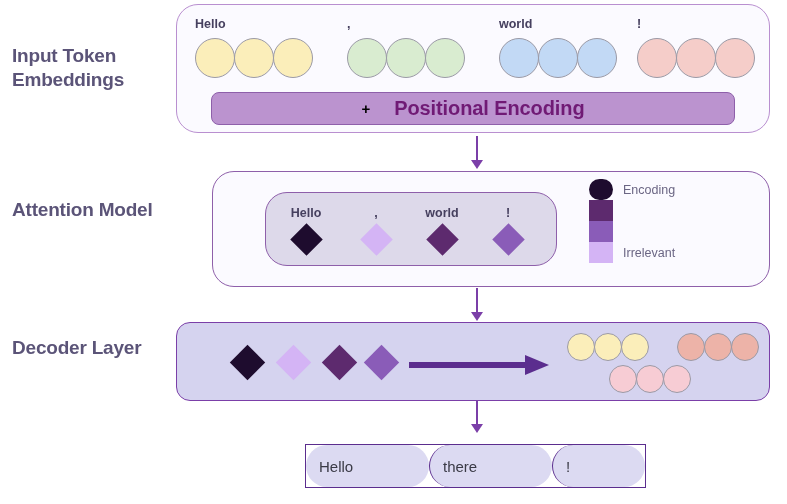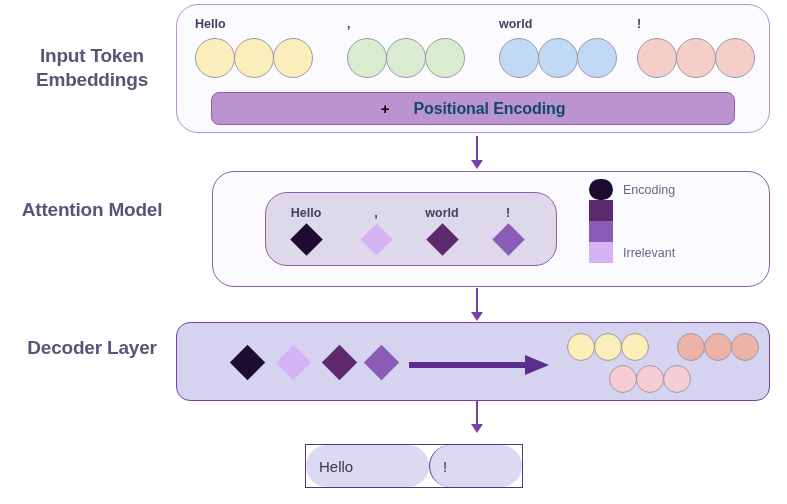--- a/index.html
+++ b/index.html
@@ -16,21 +16,20 @@
   .stage { position: absolute; inset: 0; }
 
   
   .row-label {
     position: absolute;
     color: #5b5478;
     font-weight: bold;
     font-size: 19px;
     line-height: 1.25;
     letter-spacing: -0.2px;
-    text-align: center;
   }
   #label-input      { left: 12px; top: 44px;  width: 160px; }
   #label-attention  { left: 12px; top: 198px; width: 160px; }
   #label-decoder    { left: 12px; top: 336px; width: 160px; }
   #label-output     { left: 12px; top: 448px; width: 230px; }
 
   
   .dots {
     background-image: radial-gradient(rgba(150,130,180,0.35) 0.6px, transparent 0.7px);
     background-size: 9px 9px;
@@ -73,21 +72,21 @@
     width: 524px; height: 33px;
     background: #bb93cf;
     border: 1.5px solid #8e5faa;
     border-radius: 8px;
     display: flex;
     align-items: center;
     justify-content: center;
     gap: 24px;
   }
   #pos-plus { font-size: 15px; font-weight: bold; color: #000; }
-  #pos-text { font-size: 16px; font-weight: bold; color: #0c4a6e; letter-spacing: -0.1px; }
+  #pos-text { font-size: 20px; font-weight: bold; color: #701a75; letter-spacing: -0.1px; }
 
   
   .arrow-v { position: absolute; width: 14px; }
   .arrow-v .shaft {
     position: absolute; left: 6px; top: 0;
     width: 1.6px; background: #7b3fa8;
   }
   .arrow-v .head {
     position: absolute; left: 1px; bottom: 0;
     width: 0; height: 0;
@@ -342,16 +341,17 @@
     </div>
   </div>
 
   <div class="arrow-v" id="arrow-3">
     <div class="shaft"></div>
       <div class="head"></div>
   </div>
 
   <div id="output-table">
     <div class="out-tok dots" id="out-tok-0">Hello</div>
+    <div class="out-tok dots" id="out-tok-1">there</div>
     <div class="out-tok dots" id="out-tok-2">!</div>
   </div>
 
 </div>
 
 </body></html>

